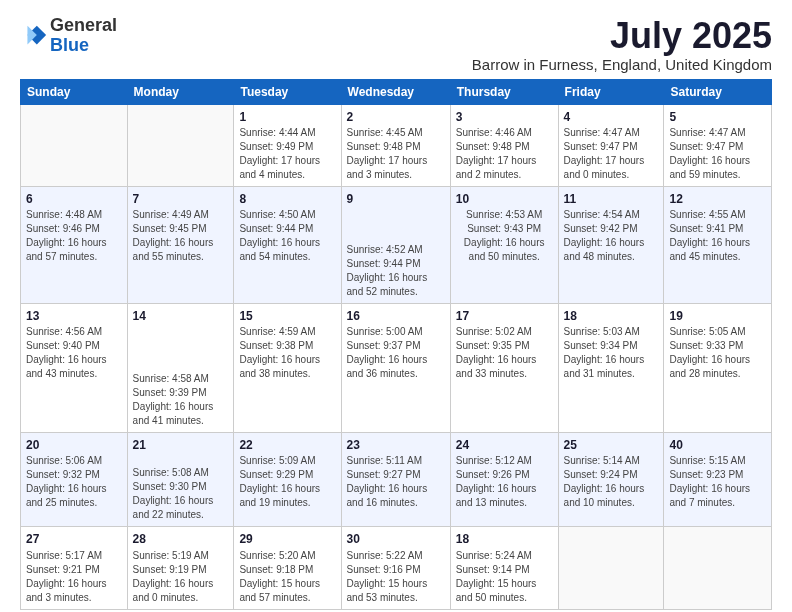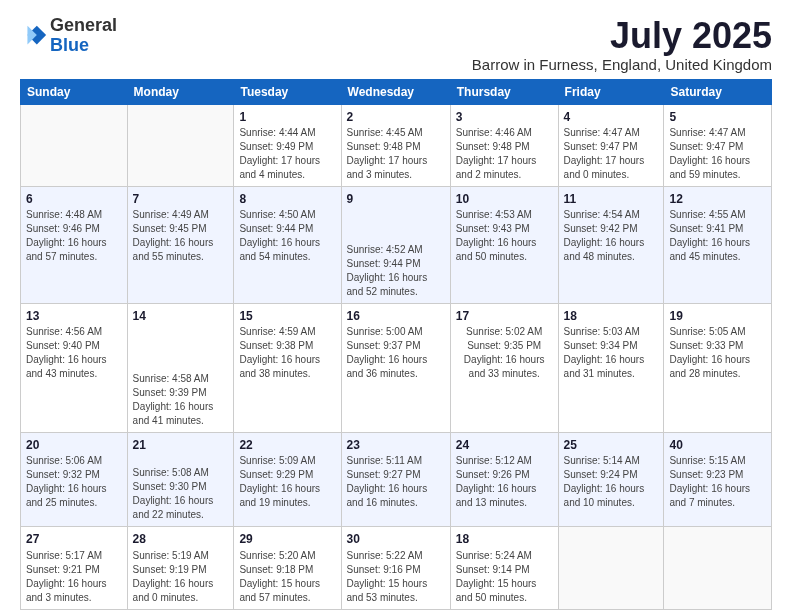--- a/index.html
+++ b/index.html
@@ -199,21 +199,21 @@
           </td>
           <td>
             <span class="day-num">9</span>
             <div class="day-info" style="white-space: pre-line; margin-top: 36px;">Sunrise: 4:52 AM
 Sunset: 9:44 PM
 Daylight: 16 hours
 and 52 minutes.</div>
           </td>
           <td>
             <span class="day-num">10</span>
-            <div class="day-info" style="white-space: pre-line;">Sunrise: 4:53 AM
+            <div class="day-info" style="white-space: pre-line; text-align: center;">Sunrise: 4:53 AM
 Sunset: 9:43 PM
 Daylight: 16 hours
 and 50 minutes.</div>
           </td>
           <td>
             <span class="day-num">11</span>
             <div class="day-info" style="white-space: pre-line;">Sunrise: 4:54 AM
 Sunset: 9:42 PM
 Daylight: 16 hours
 and 48 minutes.</div>
@@ -250,21 +250,21 @@
           </td>
           <td>
             <span class="day-num">16</span>
             <div class="day-info" style="white-space: pre-line;">Sunrise: 5:00 AM
 Sunset: 9:37 PM
 Daylight: 16 hours
 and 36 minutes.</div>
           </td>
           <td>
             <span class="day-num">17</span>
-            <div class="day-info" style="white-space: pre-line; text-align: center;">Sunrise: 5:02 AM
+            <div class="day-info" style="white-space: pre-line;">Sunrise: 5:02 AM
 Sunset: 9:35 PM
 Daylight: 16 hours
 and 33 minutes.</div>
           </td>
           <td>
             <span class="day-num">18</span>
             <div class="day-info" style="white-space: pre-line;">Sunrise: 5:03 AM
 Sunset: 9:34 PM
 Daylight: 16 hours
 and 31 minutes.</div>

